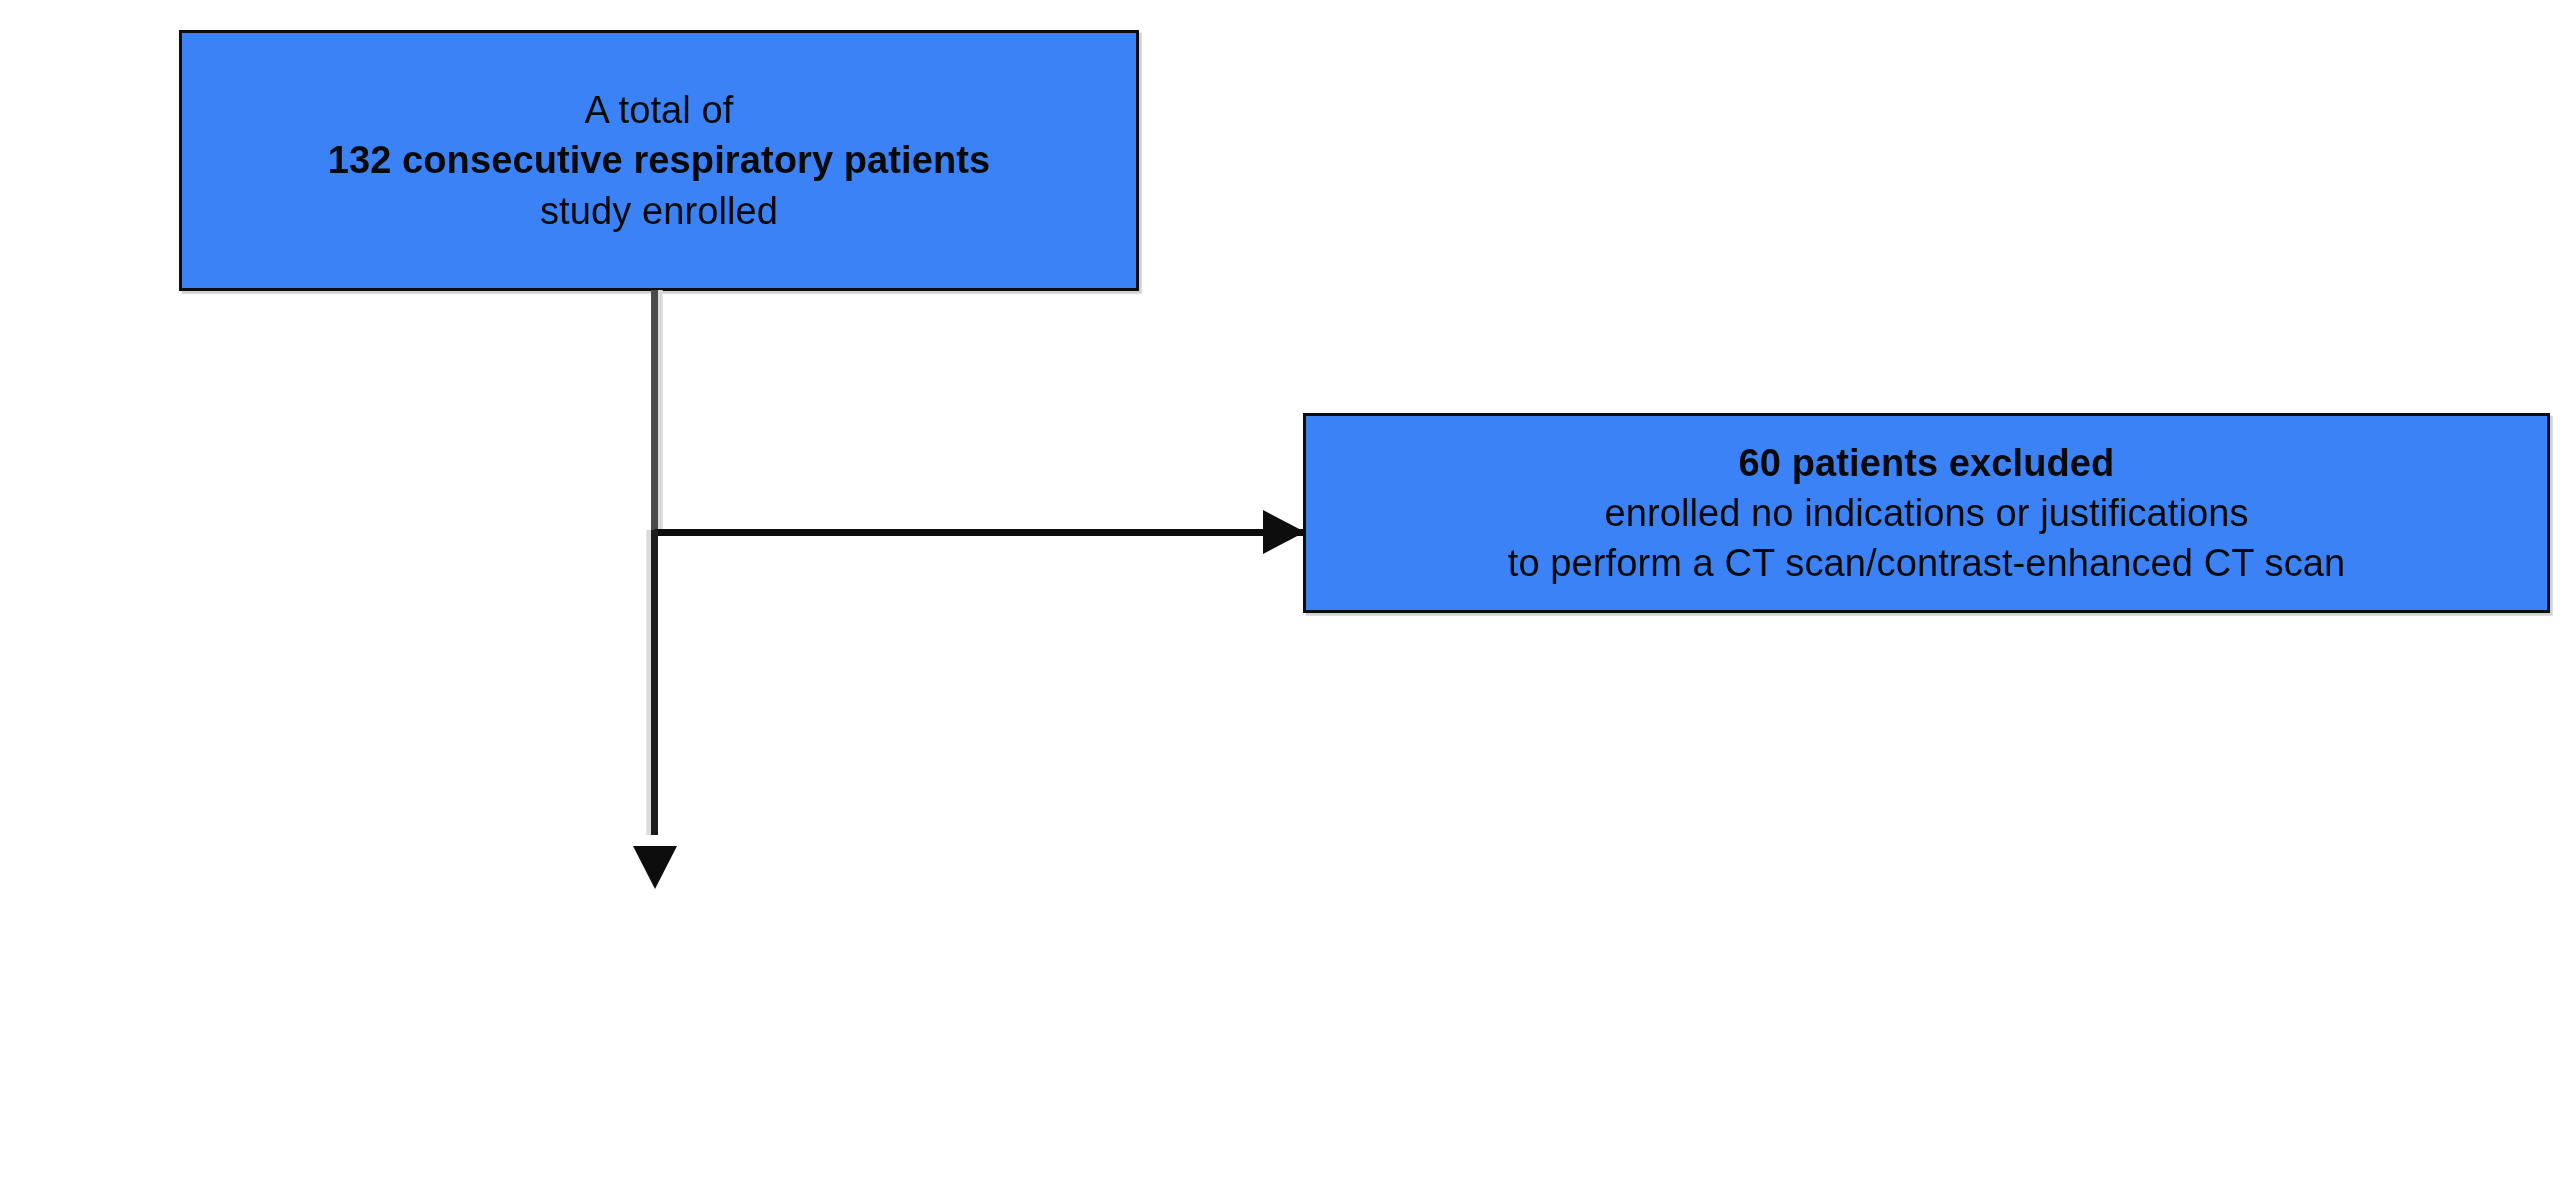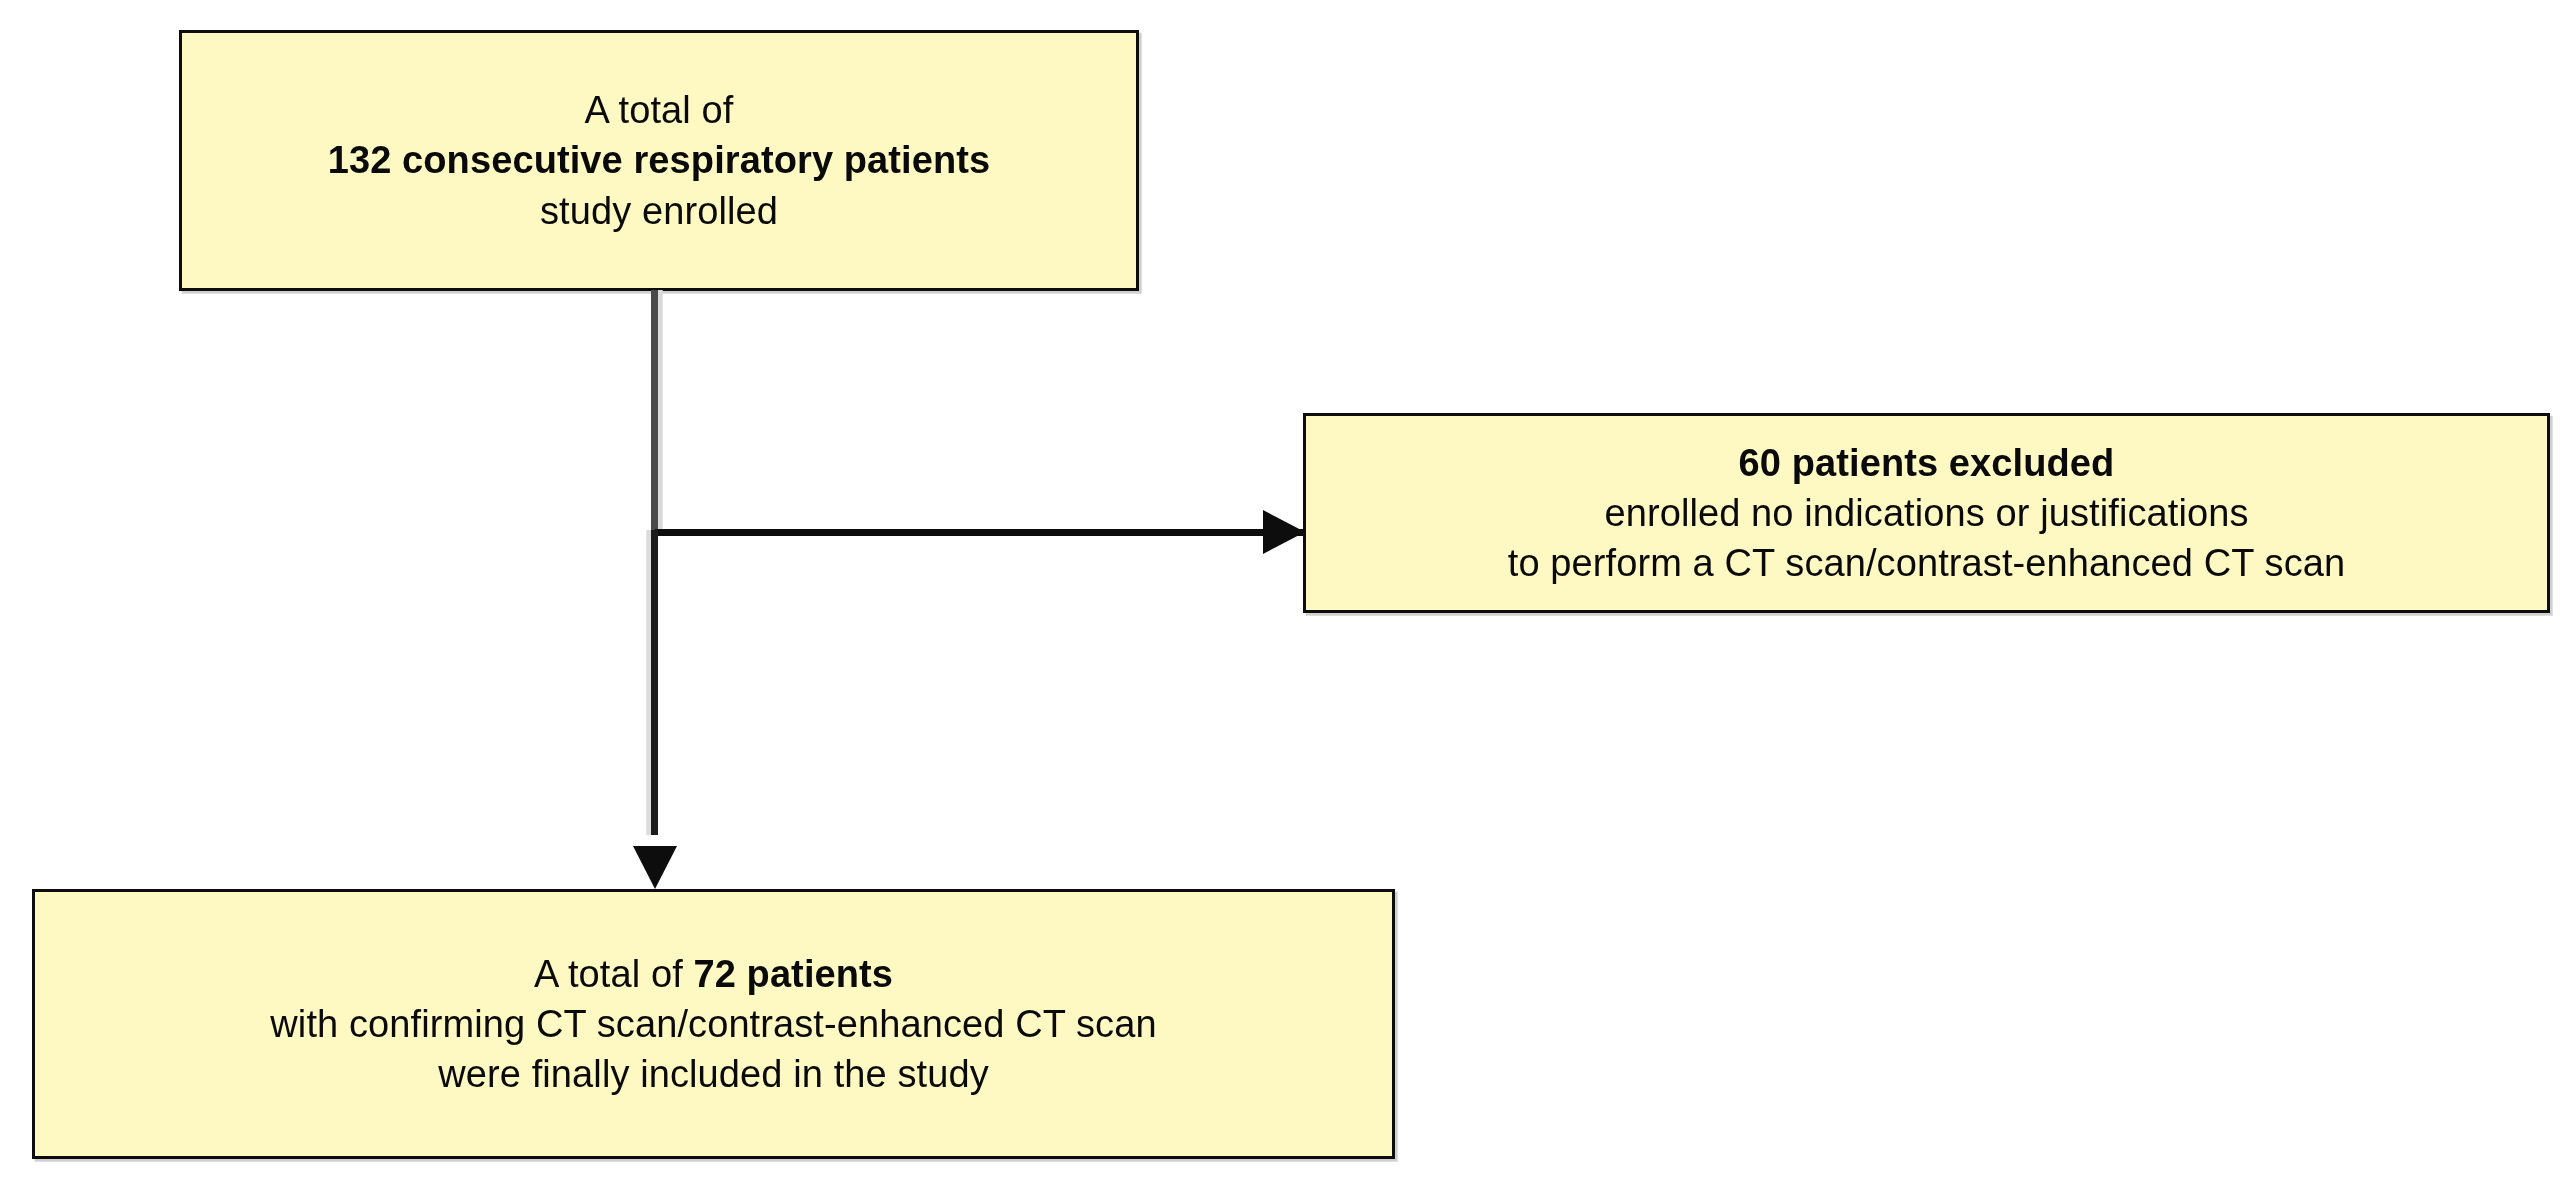--- a/index.html
+++ b/index.html
@@ -17,21 +17,21 @@
     width: 2576px;
     height: 1184px;
     background: #ffffff;
     overflow: hidden;
   }
 
   
   .flow-box {
     position: absolute;
     box-sizing: border-box;
-    background: #fef9c3;
+    background: #3b82f6;
     border: 3.4px solid #0d0d0d;
     display: flex;
     flex-direction: column;
     align-items: center;
     justify-content: center;
     text-align: center;
     box-shadow: 2.7px 2.7px 0 0 rgba(150,150,150,0.45);
   }
   .flow-box .line {
     display: block;
@@ -129,25 +129,20 @@
     <span class="line bold">132 consecutive respiratory patients</span>
     <span class="line">study enrolled</span>
   </div>
 
   <div class="flow-box" id="box-excluded">
     <span class="line bold">60 patients excluded</span>
     <span class="line">enrolled no indications or justifications</span>
     <span class="line">to perform a CT scan/contrast-enhanced CT scan</span>
   </div>
 
-  <div class="flow-box" id="box-included">
-    <span class="line"><span>A total of </span><span class="bold">72 patients</span></span>
-    <span class="line">with confirming CT scan/contrast-enhanced CT scan</span>
-    <span class="line">were finally included in the study</span>
-  </div>
 
   <div class="connector" id="trunk-upper"></div>
   <div class="connector" id="branch-horizontal"></div>
   <div class="connector" id="arrow-right"></div>
   <div class="connector" id="trunk-lower"></div>
   <div class="connector" id="arrow-down"></div>
 
 </div>
 
 

